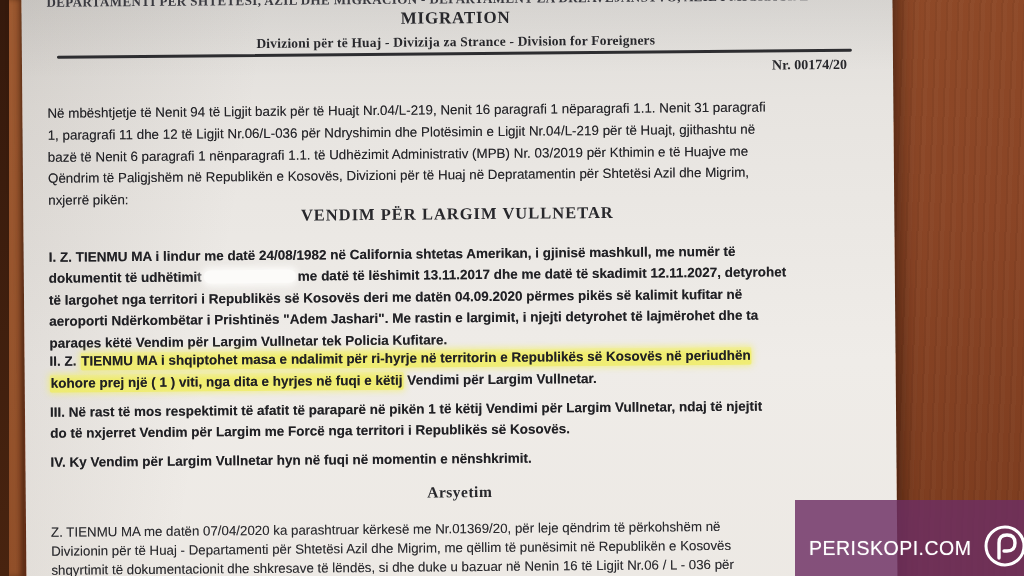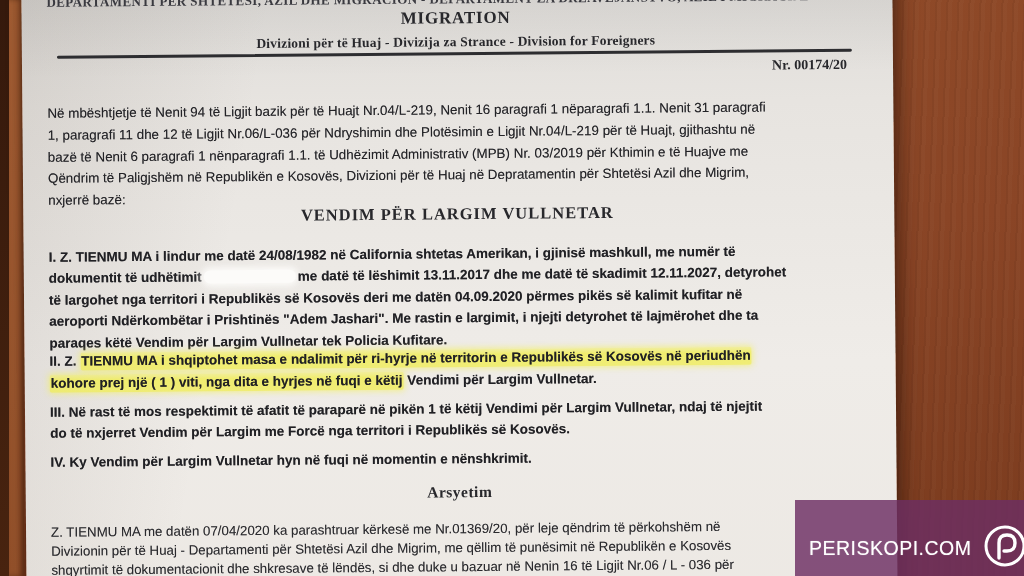--- a/index.html
+++ b/index.html
@@ -86,21 +86,21 @@
   <div class="blk center migration serif">MIGRATION</div>
   <div class="blk center division serif">Divizioni për të Huaj - Divizija za Strance - Division for Foreigners</div>
   <div class="rule"></div>
   <div class="blk refnum serif">Nr. 00174/20</div>
 
   <div class="blk bodytext intro">
       <div class="tline"><span>Në mbështjetje të Nenit 94 të Ligjit bazik për të Huajt Nr.04/L-219, Nenit 16 paragrafi 1 nëparagrafi 1.1. Nenit 31 paragrafi</span></div>
       <div class="tline"><span>1, paragrafi 11 dhe 12 të Ligjit Nr.06/L-036 për Ndryshimin dhe Plotësimin e Ligjit Nr.04/L-219 për të Huajt, gjithashtu në</span></div>
       <div class="tline"><span>bazë të Nenit 6 paragrafi 1 nënparagrafi 1.1. të Udhëzimit Administrativ (MPB) Nr. 03/2019 për Kthimin e të Huajve me</span></div>
       <div class="tline"><span>Qëndrim të Paligjshëm në Republikën e Kosovës, Divizioni për të Huaj në Depratamentin për Shtetësi Azil dhe Migrim,</span></div>
-      <div class="tline"><span>nxjerrë bazë:</span></div>
+      <div class="tline"><span>nxjerrë pikën:</span></div>
     </div>
 
   <div class="blk center doctitle serif">VENDIM PËR LARGIM VULLNETAR</div>
 
   <div class="blk bodytext pt p1">
       <div class="tline"><span>I. Z. TIENMU MA i lindur me datë 24/08/1982 në California shtetas Amerikan, i gjinisë mashkull, me numër të</span></div>
       <div class="tline"><span>dokumentit të udhëtimit</span><span class="redact" style="width: 92px;"></span><span>me datë të lëshimit 13.11.2017 dhe me datë të skadimit 12.11.2027, detyrohet</span></div>
       <div class="tline"><span>të largohet nga territori i Republikës së Kosovës deri me datën 04.09.2020 përmes pikës së kalimit kufitar në</span></div>
       <div class="tline"><span>aeroporti Ndërkombëtar i Prishtinës "Adem Jashari". Me rastin e largimit, i njejti detyrohet të lajmërohet dhe ta</span></div>
       <div class="tline"><span>paraqes këtë Vendim për Largim Vullnetar tek Policia Kufitare.</span></div>

